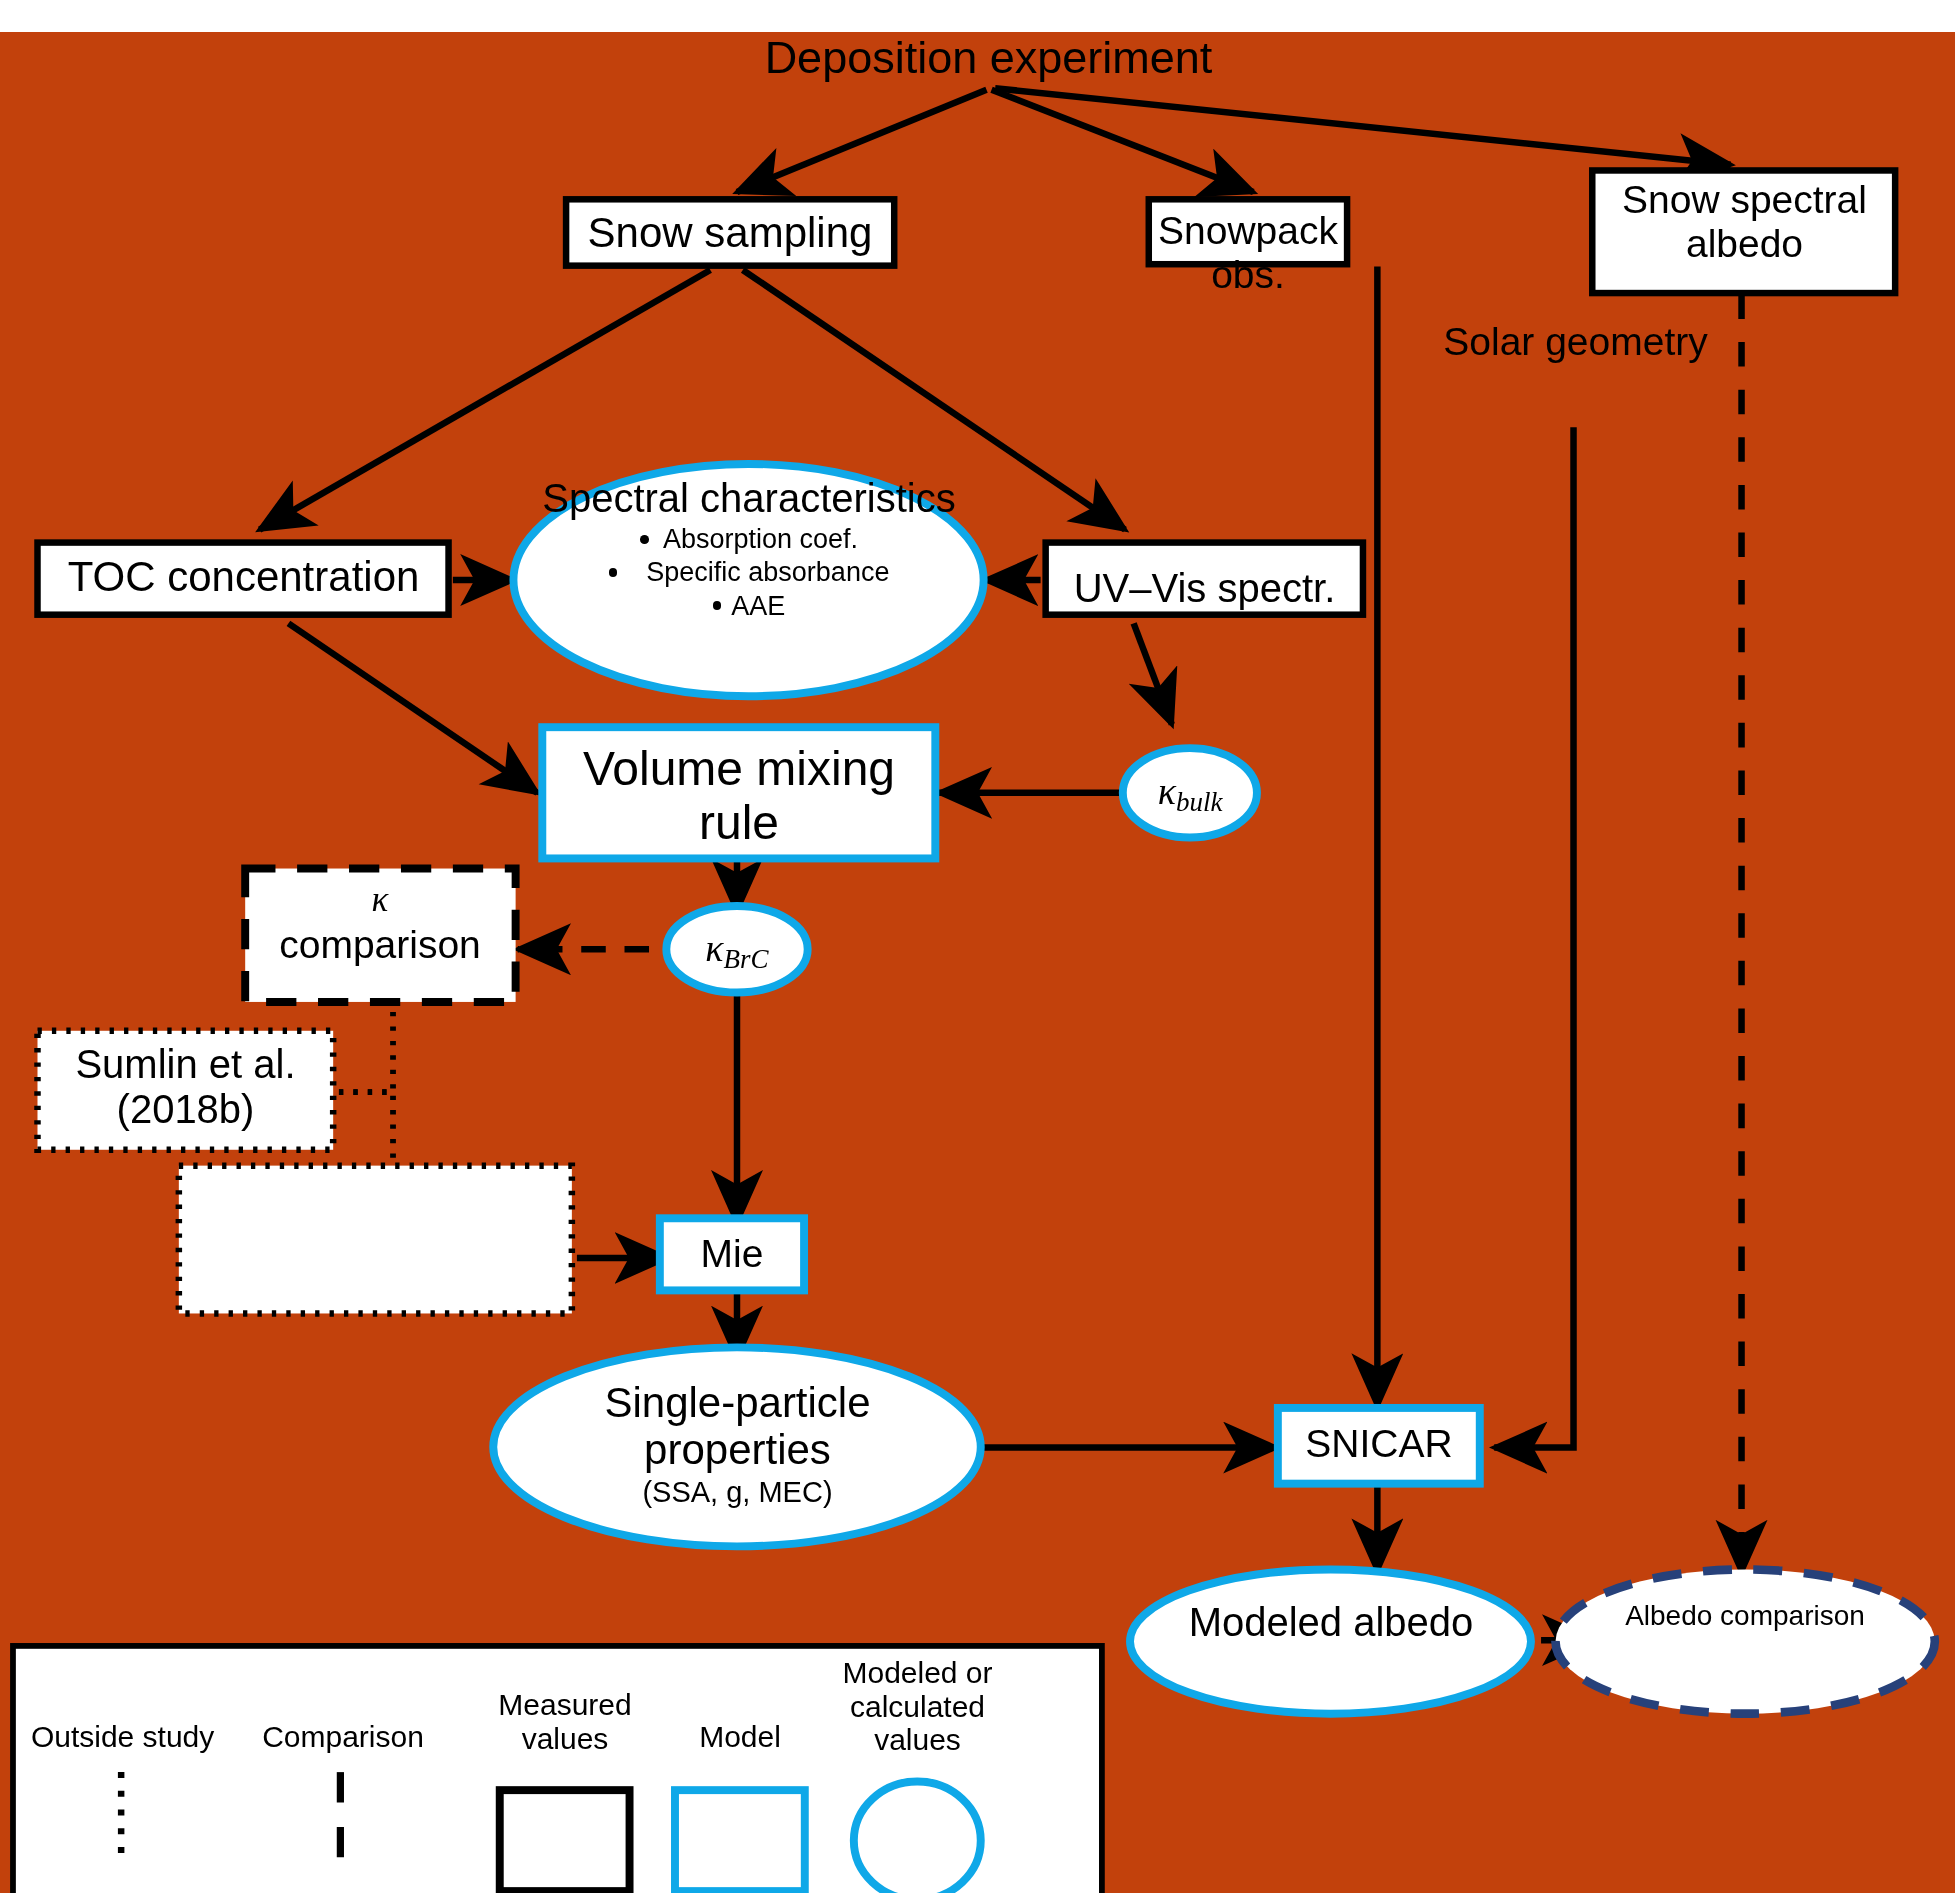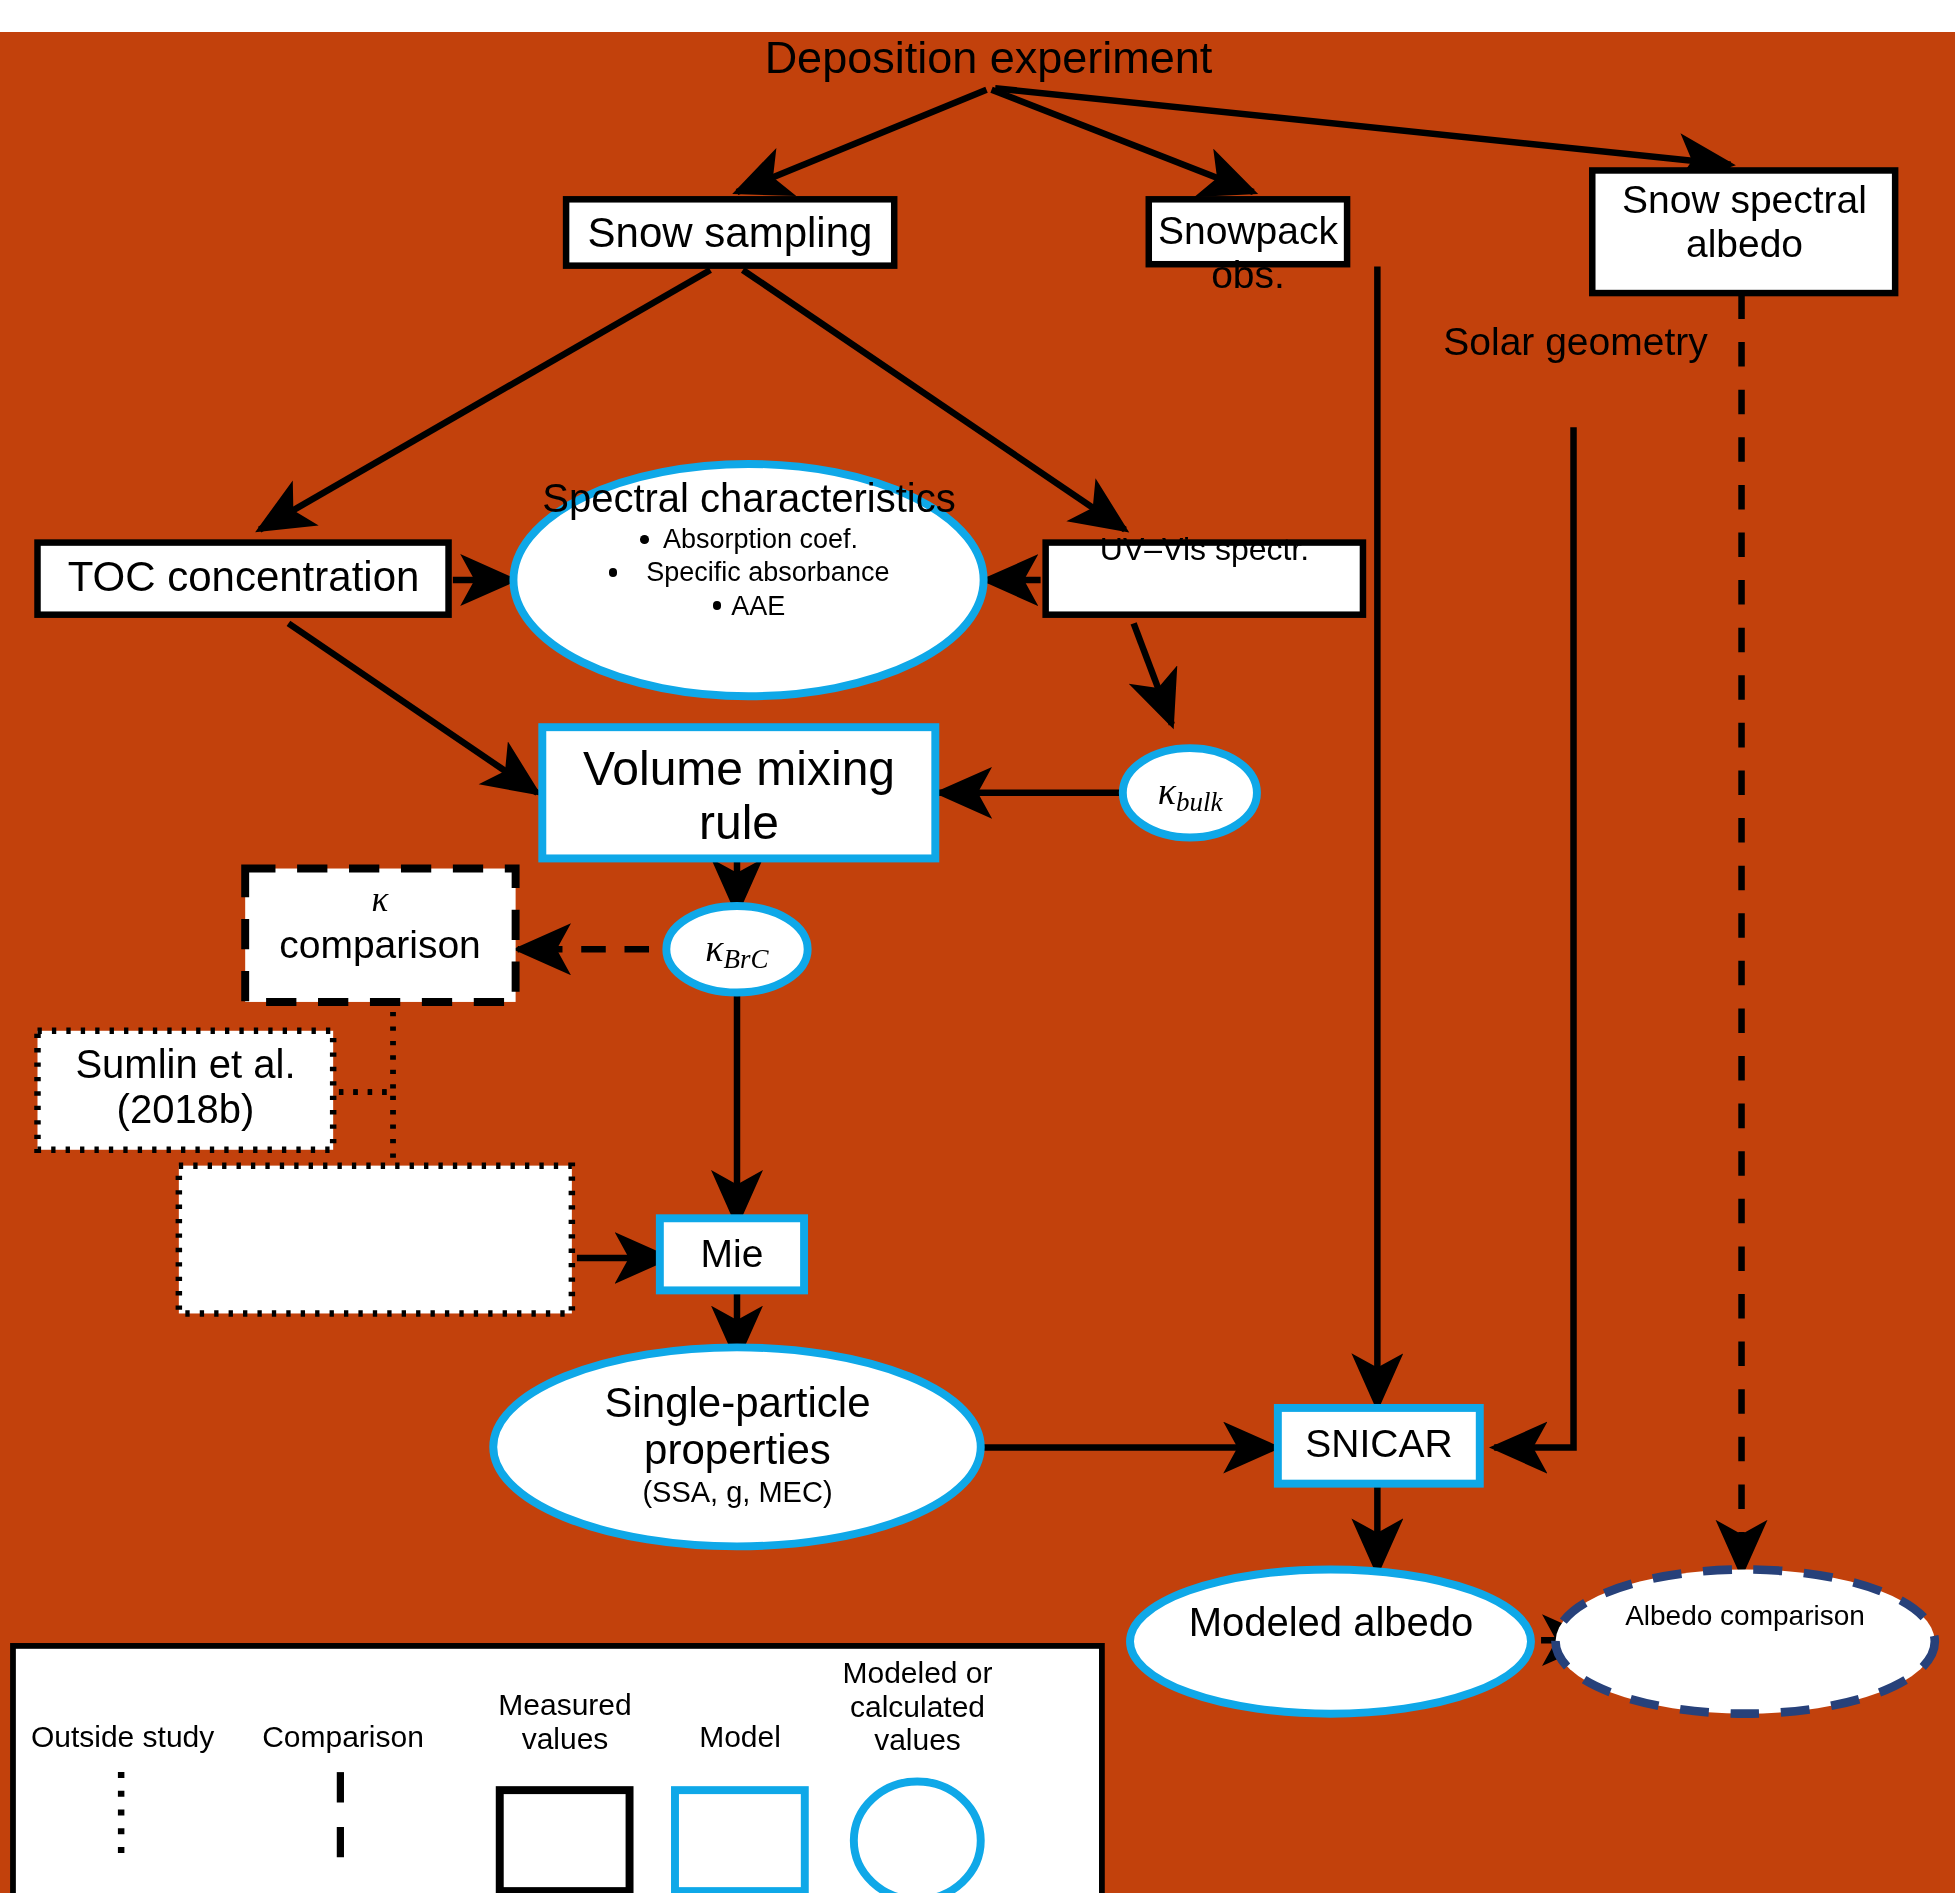--- a/index.html
+++ b/index.html
@@ -165,21 +165,21 @@
   <div class="lbl" style="left:566px;top:177px;width:328px;font-size:42px;">Snow sampling</div>
 
   <div class="lbl" style="left:1149px;top:177px;width:198px;font-size:39px;">Snowpack obs.</div>
 
   <div class="lbl" style="left:1593px;top:146px;width:303px;font-size:39px;">Snow spectral albedo</div>
 
   <div class="lbl" style="left:1442px;top:288px;width:267px;font-size:39px;">Solar geometry</div>
 
   <div class="lbl" style="left:38px;top:521px;width:411px;font-size:42px;">TOC concentration</div>
 
-  <div class="lbl" style="left:1046px;top:500px;width:317px;font-size:32px;">UV–Vis  spectr.</div>
+  <div class="lbl" style="left:1046px;top:534px;width:317px;font-size:40px;">UV–Vis  spectr.</div>
 
   <div style="position:absolute;left:514px;top:444px;width:470px;text-align:center;">
     <div class="lbl" style="position:static;font-size:40px;line-height:1.1;">Spectral characteristics</div>
     <div style="margin-top:4.3px;">
       <div style="display:flex;align-items:center;justify-content:center;gap:14.4px;">
         <span style="width:8.7px;height:8.7px;border-radius:50%;background:#000;display:inline-block;"></span>
         <span class="lbl" style="position:static;font-size:27px;">Absorption  coef.</span>
       </div>
       <div style="display:flex;align-items:center;justify-content:center;gap:29px;margin-top:2.9px;">
         <span style="width:8.7px;height:8.7px;border-radius:50%;background:#000;display:inline-block;"></span>

